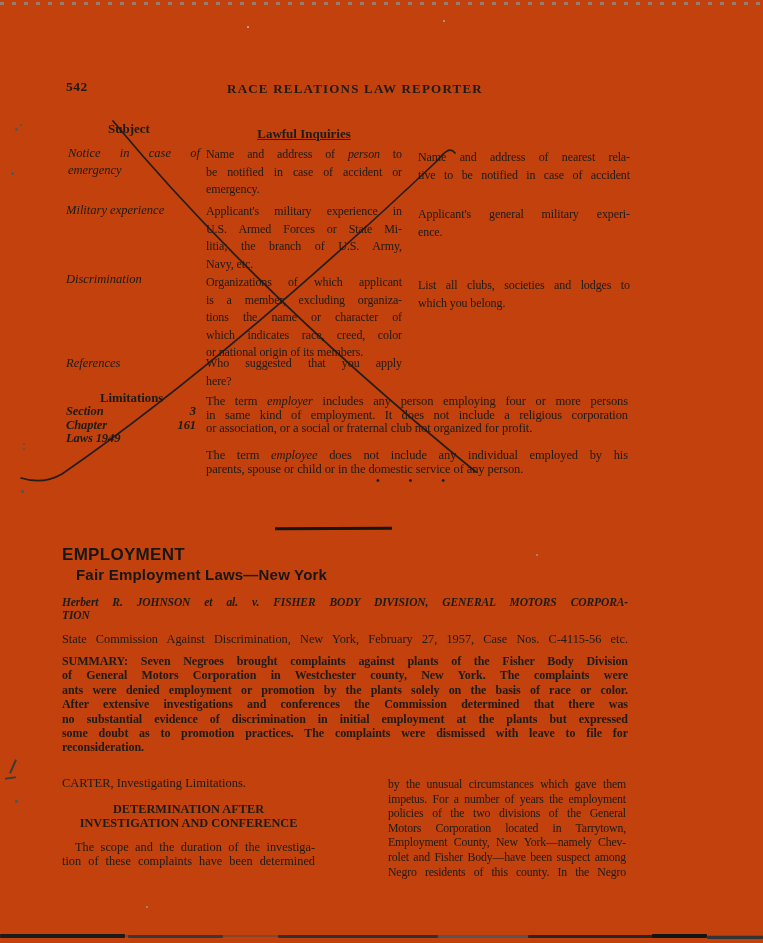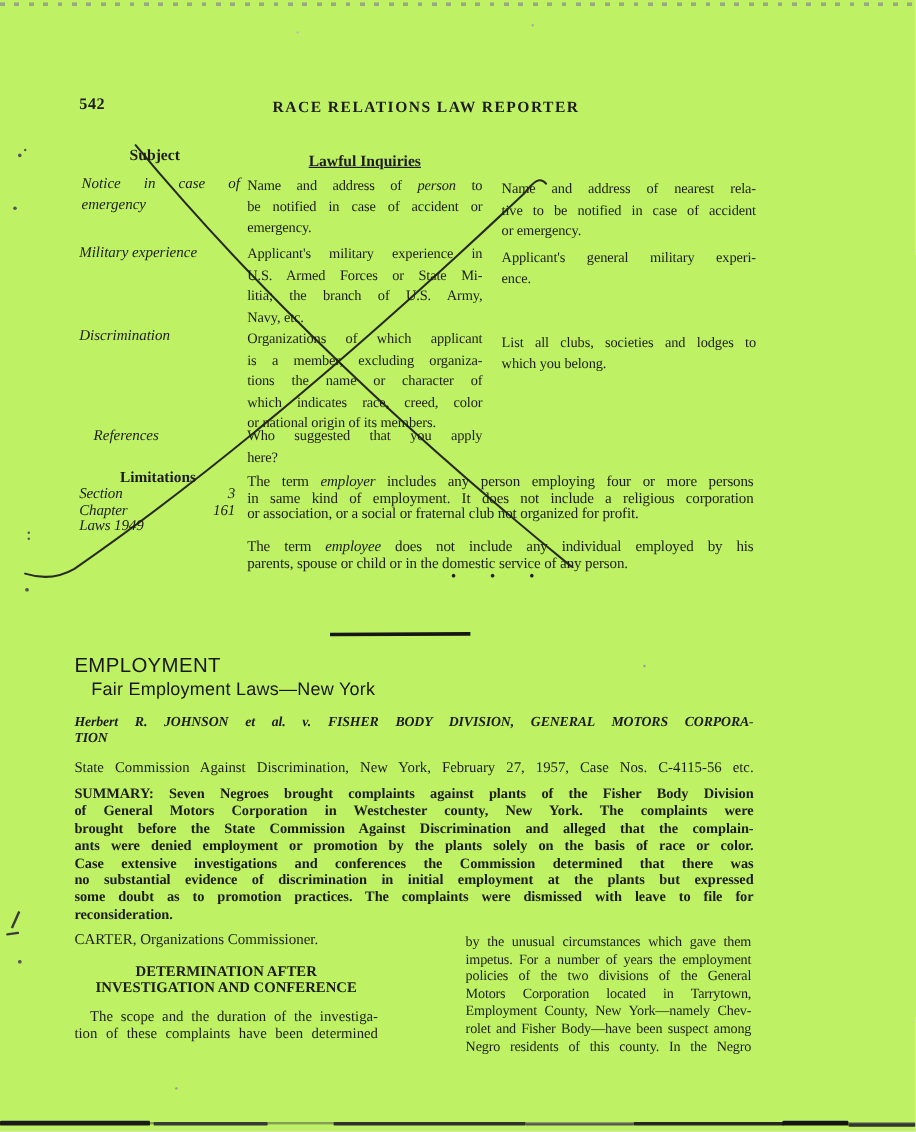--- a/index.html
+++ b/index.html
@@ -1,18 +1,18 @@
 <!DOCTYPE html>
 <html><head>
 <meta charset="utf-8">
 <style>
   html,body { margin:0; padding:0; background:#e8e8e6; }
   .page {
     position:relative; width:763px; height:943px; margin:0 auto;
-    background:#bef264; overflow:hidden;
+    background:#c2410c; overflow:hidden;
     font-family:"Liberation Serif","DejaVu Serif",serif; color:#1d1c1a;
   }
   .abs { position:absolute; }
   
   .top-edge { position:absolute; left:0; top:2px; width:763px; height:3px;
     background:repeating-linear-gradient(90deg,#8e8e8e 0 4px,transparent 4px 12px); opacity:.75; }
   .bottom-base { position:absolute; left:0; top:935px; width:763px; height:2px; background:#4a4a4a; opacity:.5; }
   .bseg { position:absolute; border-radius:1px; }
   
   .pagenum { left:66px; top:79px; font-size:13.5px; font-weight:bold; letter-spacing:.5px; }
@@ -23,21 +23,21 @@
   .subject { font-style:italic; font-size:12.5px; line-height:17px; letter-spacing:0; }
   .tline { text-align:left; }
   .tline.stretch { text-align:justify; text-align-last:justify; }
   .center .tline, .center .tline.stretch { text-align:center !important; text-align-last:center !important; }
   .indent-first .tline:first-child { text-indent:13px; }
   .limpara { font-size:12.5px; line-height:13.7px; }
   .citations { font-style:italic; font-size:12.5px; line-height:13.6px; }
   .dots { left:206px; top:474px; width:422px; text-align:center; font-size:11px;
     font-weight:bold; letter-spacing:13px; }
   .rule { left:275px; top:527px; width:117px; height:2.5px; background:#161616; transform:rotate(-.3deg); }
-  .sans { font-family:"Liberation Sans","DejaVu Sans",sans-serif; font-weight:normal; color:#181715; }
+  .sans { font-family:"Liberation Sans","DejaVu Sans",sans-serif; font-weight:bold; color:#181715; }
   .h-employment { left:62px; top:545px; font-size:17px; letter-spacing:.3px; }
   .h-fair { left:76px; top:566px; font-size:15px; letter-spacing:.2px; }
   .case-title { left:62px; top:596px; width:566px; font-weight:bold; font-size:11.5px;
     line-height:13.4px; letter-spacing:-.1px;font-style:italic; }
   .citline { left:62px; top:632px; width:566px; font-size:12.3px; }
   .summary { left:62px; top:654px; width:566px; font-weight:bold; font-size:12px;
     line-height:14.4px; letter-spacing:-.05px; }
   .carter { left:62px; top:776px; font-size:12.5px; }
   .det-head { left:62px; top:803px; width:253px; font-weight:bold; font-size:12.3px; line-height:13.8px; }
   .scope { left:62px; top:840px; width:253px; font-size:12.3px; line-height:14px; }
@@ -66,21 +66,20 @@
       <div class="tline">emergency</div>
     </div>
   <div class="cell" style="left:206px; top:146px; width:196px;">
       <div class="tline stretch">Name and address of <i>person</i> to</div>
       <div class="tline stretch">be notified in case of accident or</div>
       <div class="tline">emergency.</div>
     </div>
   <div class="cell" style="left:418px; top:149px; width:212px;">
       <div class="tline stretch">Name and address of nearest rela-</div>
       <div class="tline stretch">tive to be notified in case of accident</div>
-      <div class="tline">or emergency.</div>
     </div>
 
   <div class="cell subject" style="left:66px; top:202px; width:140px;">
       <div class="tline">Military experience</div>
     </div>
   <div class="cell" style="left:206px; top:203px; width:196px;">
       <div class="tline stretch">Applicant's military experience in</div>
       <div class="tline stretch">U.S. Armed Forces or State Mi-</div>
       <div class="tline stretch">litia; the branch of U.S. Army,</div>
       <div class="tline">Navy, etc.</div>
@@ -98,30 +97,30 @@
       <div class="tline stretch">is a member, excluding organiza-</div>
       <div class="tline stretch">tions the name or character of</div>
       <div class="tline stretch">which indicates race, creed, color</div>
       <div class="tline">or national origin of its members.</div>
     </div>
   <div class="cell" style="left:418px; top:277px; width:212px;">
       <div class="tline stretch">List all clubs, societies and lodges to</div>
       <div class="tline">which you belong.</div>
     </div>
 
-  <div class="cell subject" style="left:66px; top:355px; width:140px;margin-left:12px;">
+  <div class="cell subject" style="left:66px; top:355px; width:140px;">
       <div class="tline">References</div>
     </div>
   <div class="cell" style="left:206px; top:355px; width:196px;">
       <div class="tline stretch">Who suggested that you apply</div>
       <div class="tline">here?</div>
     </div>
 
   <div class="th" style="left:100px; top:391px; font-size:12.8px;font-family:Liberation Serif, serif;">Limitations</div>
-  <div class="cell citations" style="left:66px; top:405px; width:130px;">
+  <div class="cell citations" style="left:66px; top:405px; width:130px;font-weight:bold;">
       <div class="tline stretch">Section 3</div>
       <div class="tline stretch">Chapter 161</div>
       <div class="tline">Laws 1949</div>
     </div>
   <div class="cell limpara" style="left:206px; top:395px; width:422px;">
       <div class="tline stretch">The term <i>employer</i> includes any person employing four or more persons</div>
       <div class="tline stretch">in same kind of employment.  It does not include a religious corporation</div>
       <div class="tline">or association, or a social or fraternal club not organized for profit.</div>
     </div>
   <div class="cell limpara" style="left:206px; top:449px; width:422px;">
@@ -138,29 +137,28 @@
   <div class="abs case-title">
       <div class="tline stretch">Herbert R. JOHNSON et al. v. FISHER BODY DIVISION, GENERAL MOTORS CORPORA-</div>
       <div class="tline">TION</div>
     </div>
   <div class="abs citline">
       <div class="tline stretch">State Commission Against Discrimination, New York, February 27, 1957, Case Nos. C-4115-56 etc.</div>
     </div>
   <div class="abs summary">
       <div class="tline stretch">SUMMARY:  Seven Negroes brought complaints against plants of the Fisher Body Division</div>
       <div class="tline stretch">of General Motors Corporation in Westchester county, New York.  The complaints were</div>
-      <div class="tline stretch">brought before the State Commission Against Discrimination and alleged that the complain-</div>
       <div class="tline stretch">ants were denied employment or promotion by the plants solely on the basis of race or color.</div>
-      <div class="tline stretch">Case extensive investigations and conferences the Commission determined that there was</div>
+      <div class="tline stretch">After extensive investigations and conferences the Commission determined that there was</div>
       <div class="tline stretch">no substantial evidence of discrimination in initial employment at the plants but expressed</div>
       <div class="tline stretch">some doubt as to promotion practices.  The complaints were dismissed with leave to file for</div>
       <div class="tline">reconsideration.</div>
     </div>
 
-  <div class="abs carter">CARTER, Organizations Commissioner.</div>
+  <div class="abs carter">CARTER, Investigating Limitations.</div>
   <div class="abs det-head center">
       <div class="tline stretch">DETERMINATION AFTER</div>
       <div class="tline">INVESTIGATION AND CONFERENCE</div>
     </div>
   <div class="abs scope indent-first">
       <div class="tline stretch">The scope and the duration of the investiga-</div>
       <div class="tline stretch">tion of these complaints have been determined</div>
     </div>
   <div class="abs rightcol">
       <div class="tline stretch">by the unusual circumstances which gave them</div>

